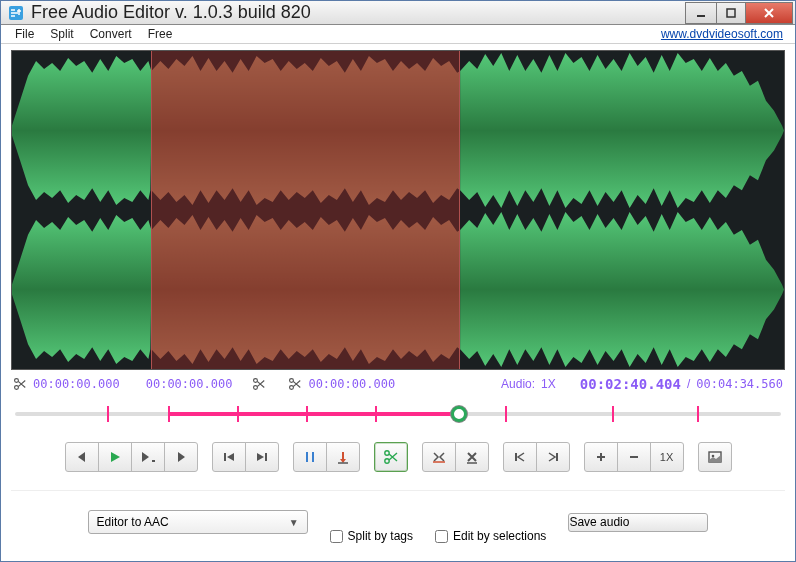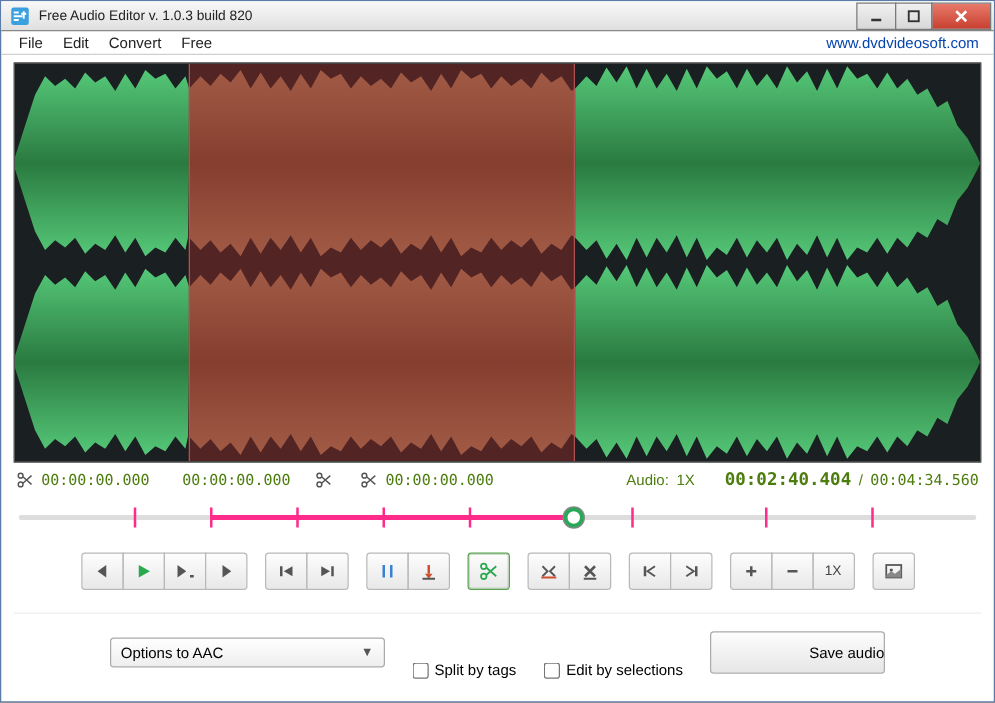--- a/index.html
+++ b/index.html
@@ -1,34 +1,34 @@
 <!DOCTYPE html>
 <html><head>
 <meta charset="utf-8">
 <style>
 * { margin: 0; padding: 0; box-sizing: border-box; }
 body { font-family: "Segoe UI", Tahoma, sans-serif; font-size: 12px; background: #c8c8c8; width: 796px; height: 562px; overflow: hidden; }
 .window { width: 796px; height: 562px; background: #fff; border: 1px solid #5a7ba8; display: flex; flex-direction: column; }
 .titlebar { height: 30px; background: linear-gradient(#f8f8f8, #e0e0e0); display: flex; align-items: center; border-bottom: 1px solid #888; }
 .titlebar .icon { width: 18px; height: 18px; margin: 0 6px; display: flex; align-items: center; justify-content: center; }
-.titlebar .title { flex: 1; font-size: 11px; color: #222; }
+.titlebar .title { flex: 1; font-size: 18px; color: #222; }
 .winbtns { display: flex; height: 22px; margin-right: 2px; }
 .winbtn { width: 32px; height: 22px; display: flex; align-items: center; justify-content: center; border: 1px solid #7a7a7a; background: linear-gradient(#f0f0f0,#d8d8d8); margin-left: -1px; }
 .winbtn.max { width: 30px; }
 .winbtn.close { width: 48px; background: linear-gradient(#e87a6a,#c84030); color: #fff; }
 .winbtn svg { display: block; }
 .menubar { height: 20px; display: flex; align-items: center; padding: 0 6px; border-bottom: 1px solid #d0d0d0; }
 .menubar .menu-item { padding: 2px 8px; cursor: default; color: #222; }
 .menubar .spacer { flex: 1; }
-.menubar .link { color: #0645ad; padding-right: 6px; }
+.menubar .link { color: #0645ad; text-decoration: underline; padding-right: 6px; }
 .content { flex: 1; padding: 6px 10px 10px 10px; display: flex; flex-direction: column; }
 .waveform { flex: 0 0 320px; background: #1a1f21; position: relative; overflow: hidden; border: 1px solid #555; }
 .waveform .selection { position: absolute; top: 0; bottom: 0; left: 18%; width: 40%; background: rgba(130,40,40,0.55); border-left: 1px solid #b05050; border-right: 1px solid #b05050; }
 .waveform svg { position: absolute; top: 0; left: 0; width: 100%; height: 100%; }
-.infobar { display: flex; align-items: center; padding: 6px 2px 2px 2px; font-size: 12px; color: #4d7c0f; gap: 6px; }
+.infobar { display: flex; align-items: center; padding: 6px 2px 2px 2px; font-size: 12px; color: #8b5cf6; gap: 6px; }
 .infobar .sc-icon svg { display: block; }
 .infobar .spacer { flex: 1; }
 .infobar .tc { font-family: "Consolas", monospace; }
 .infobar .pos { font-weight: bold; font-size: 14px; }
 .timeline { height: 28px; position: relative; margin: 6px 4px 10px 4px; }
 .track { position: absolute; left: 0; right: 0; top: 12px; height: 4px; background: #ddd; border-radius: 2px; }
 .tick { position: absolute; top: 6px; width: 2px; height: 16px; background: #ff2a8a; }
 .progress { position: absolute; top: 12px; height: 4px; background: #ff2a8a; border-radius: 2px; }
 .playhead { position: absolute; top: 6px; width: 16px; height: 16px; margin-left: -8px; border-radius: 50%; background: #fff; border: 3px solid #2aa85a; box-shadow: 0 0 0 1px #888; }
 .toolbar { display: flex; justify-content: center; gap: 14px; padding: 4px 0 18px 0; flex-wrap: wrap; }
@@ -37,21 +37,21 @@
 .btn:first-child { margin-left: 0; border-top-left-radius: 3px; border-bottom-left-radius: 3px; }
 .btn:last-child { border-top-right-radius: 3px; border-bottom-right-radius: 3px; }
 .btn.highlight { border-color: #5aa050; box-shadow: inset 0 0 0 1px rgba(90,160,80,0.3); }
 .btn svg { display: block; }
 .btn .txt { font-size: 11px; color: #444; }
 .bottombar { display: flex; align-items: center; gap: 22px; justify-content: center; padding: 10px 0 8px 0; border-top: 1px solid #eee; margin-top: auto; }
 .dropdown { display: flex; align-items: center; width: 220px; height: 24px; border: 1px solid #aaa; border-radius: 3px; background: linear-gradient(#fff,#eee); padding: 0 8px; justify-content: space-between; }
 .dropdown .chev { font-size: 10px; color: #555; }
 .check { display: flex; align-items: center; gap: 5px; margin-top: 28px; }
 .check input { width: 13px; height: 13px; }
-.savebtn { width: 140px; height: 34px; border: 1px solid #aaa; border-radius: 3px; background: linear-gradient(#fdfdfd,#e6e6e6); display: flex; align-items: center; justify-content: flex-end; }
+.savebtn { width: 140px; height: 19px; border: 1px solid #aaa; border-radius: 3px; background: linear-gradient(#fdfdfd,#e6e6e6); display: flex; align-items: center; justify-content: flex-start; }
 </style>
 </head>
 <body>
 
 <div class="window">
   <div class="titlebar">
     <span class="icon">
       <svg width="16" height="16" viewBox="0 0 16 16">
           <rect x="1" y="1" width="14" height="14" rx="2" fill="#3aa0e0"></rect>
           <path d="M3 5 L7 5 M3 8 L10 8 M3 11 L7 11" stroke="#fff" stroke-width="1.5"></path>
@@ -74,21 +74,21 @@
       <div class="winbtn close">
           <svg width="12" height="12">
             <path d="M2 2 L10 10 M10 2 L2 10" stroke="#fff" stroke-width="2"></path>
           </svg>
         </div>
     </div>
   </div>
 
   <div class="menubar">
     <span class="menu-item">File</span>
-    <span class="menu-item">Edit</span>
+    <span class="menu-item">Split</span>
     <span class="menu-item">Convert</span>
     <span class="menu-item">Free</span>
     <span class="spacer"></span>
     <a class="link">www.dvdvideosoft.com</a>
   </div>
 
   <div class="content">
     <div class="waveform">
       <svg viewBox="0 0 770 320" preserveAspectRatio="none">
         <defs>
@@ -284,21 +284,21 @@
               <rect x="2" y="2" width="12" height="10" fill="none" stroke="#555" stroke-width="1.4"></rect>
               <circle cx="6" cy="6" r="1.3" fill="#555"></circle>
               <path d="M2 10 L6 7 L9 9 L14 5 L14 12 L2 12 Z" fill="#888"></path>
             </svg>
           </div>
       </div>
     </div>
 
     <div class="bottombar">
       <div class="dropdown">
-        <span>Options to AAC</span>
+        <span>Editor to AAC</span>
         <span class="chev">▼</span>
       </div>
       <label class="check">
         <input type="checkbox" style="">
         <span>Split by tags</span>
       </label>
       <label class="check">
         <input type="checkbox" style="">
         <span>Edit by selections</span>
       </label>

